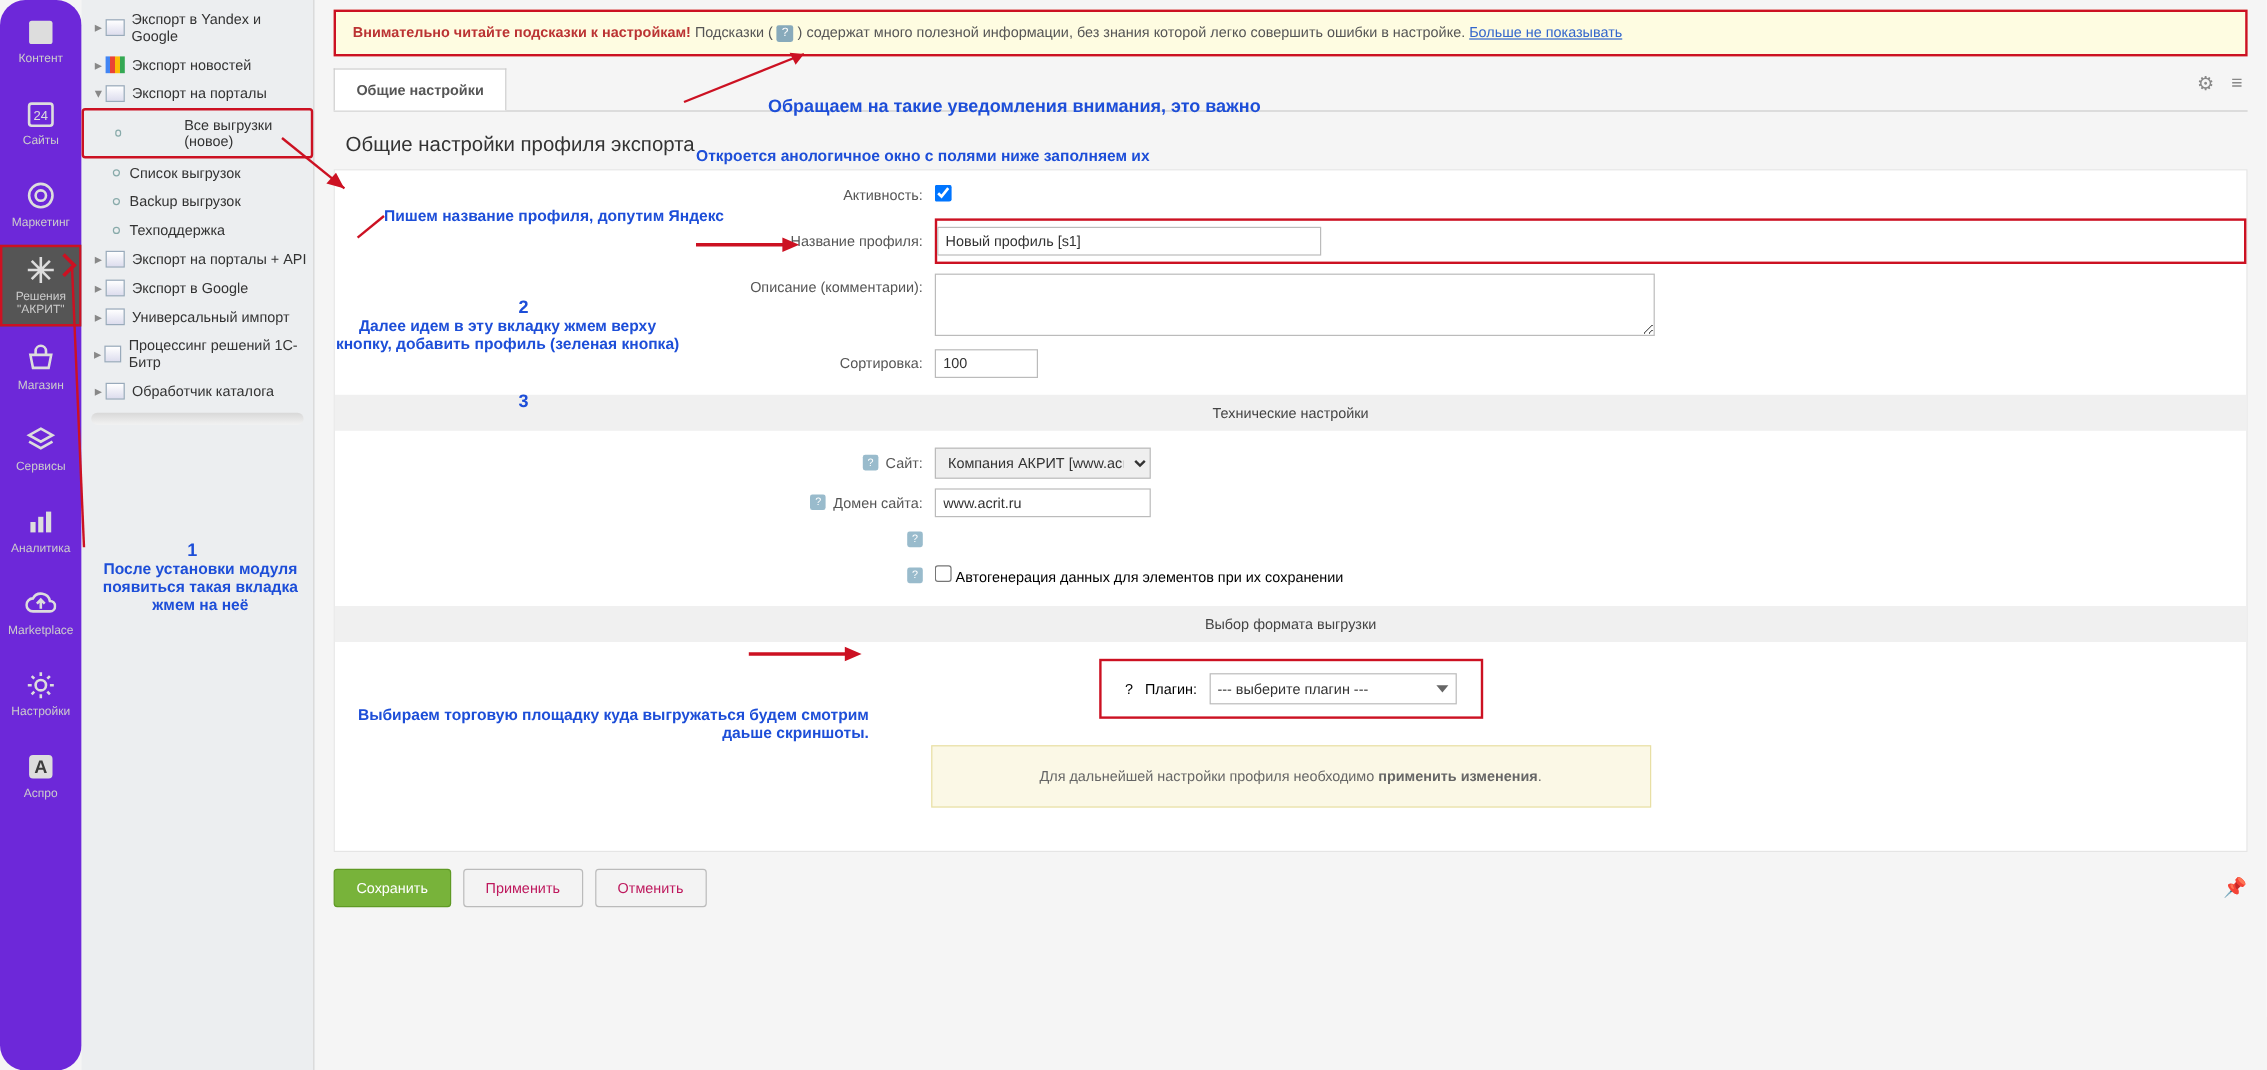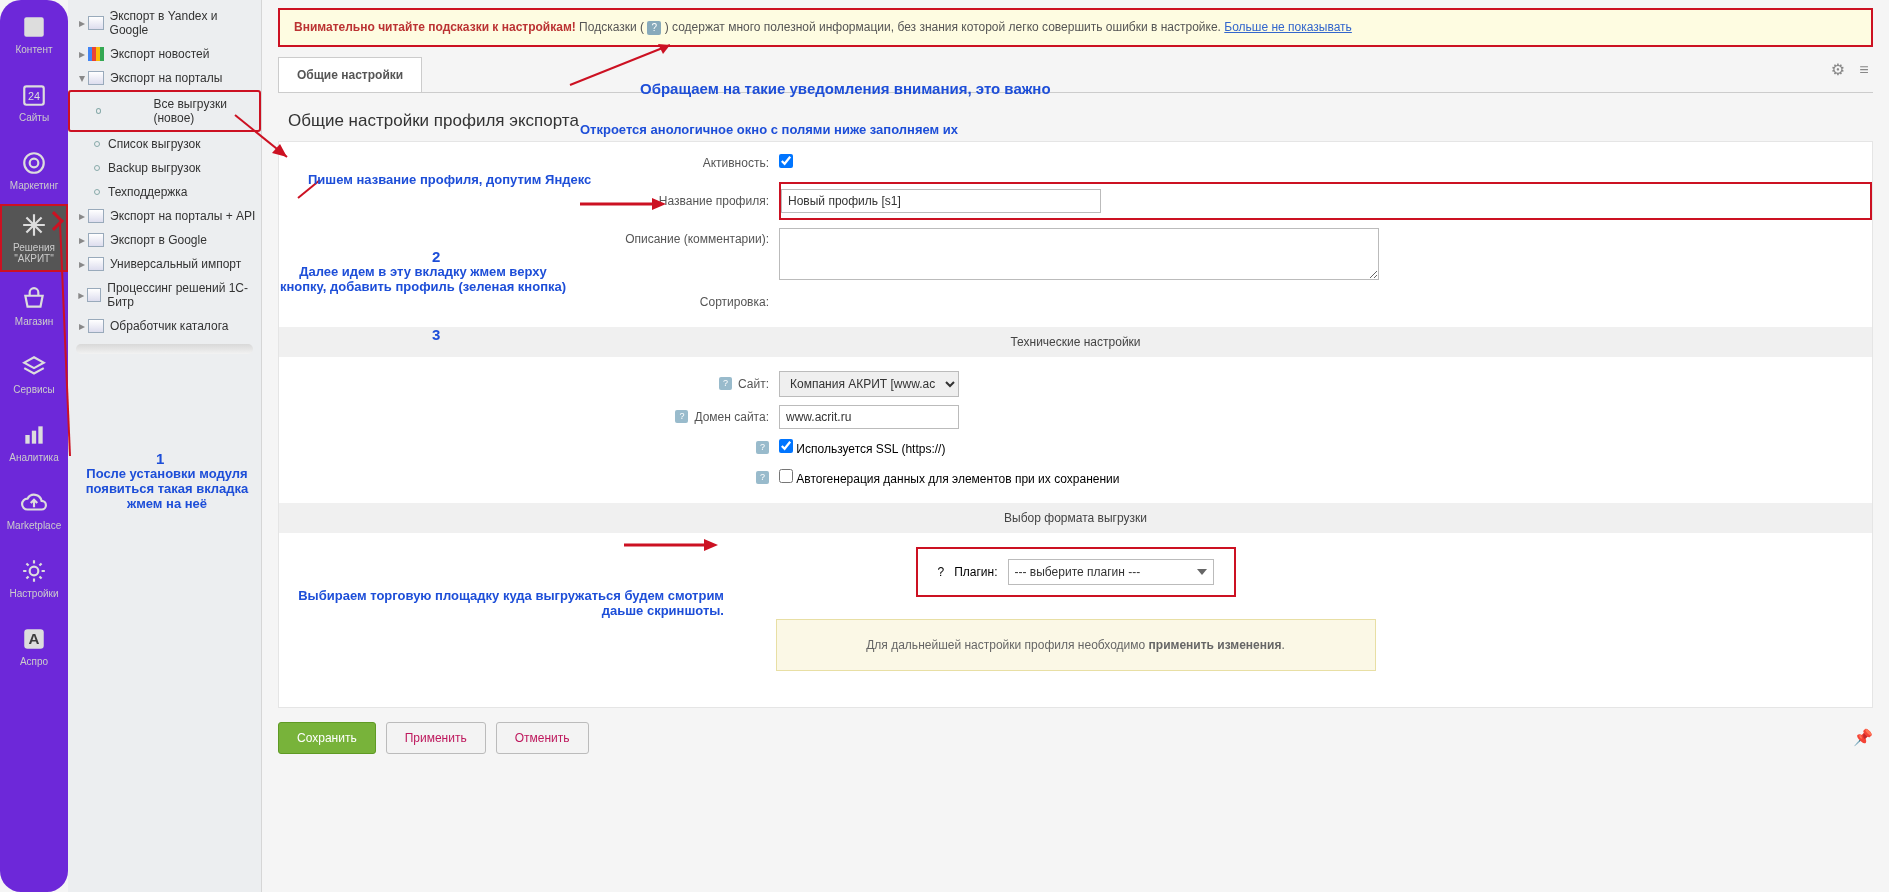--- a/index.html
+++ b/index.html
@@ -248,20 +248,21 @@
       <div class="lab" style="padding-top:4px;">
           <span>Описание (комментарии):</span>
         </div>
       <div class="val"><textarea style=""></textarea></div>
     </div>
 
     <div class="row">
       <div class="lab">
           <span>Сортировка:</span>
         </div>
+      <div class="val"><input type="text" class="num" value="100" style=""></div>
     </div>
 
     <div class="section-head">Технические настройки</div>
 
     <div class="row">
       <div class="lab">
           <span class="q">?</span>
           <span>Сайт:</span>
         </div>
       <div class="val">
@@ -276,21 +277,20 @@
           <span class="q">?</span>
           <span>Домен сайта:</span>
         </div>
       <div class="val"><input type="text" class="domain" value="www.acrit.ru" style=""></div>
     </div>
 
     <div class="row">
       <div class="lab">
           <span class="q">?</span>
         </div>
-      <div class="val"><input type="checkbox" class="cb" checked="" style=""> <span>Используется SSL (https://)</span></div>
     </div>
 
     <div class="row">
       <div class="lab">
           <span class="q">?</span>
         </div>
       <div class="val"><input type="checkbox" class="cb" style=""> <span>Автогенерация данных для элементов при их сохранении</span></div>
     </div>
 
     <div class="section-head">Выбор формата выгрузки</div>
@@ -316,21 +316,21 @@
     <button class="btn primary">Сохранить</button>
     <button class="btn">Применить</button>
     <button class="btn">Отменить</button>
     <span class="pin-icon">📌</span>
   </div>
 
 </div>
 
 <div class="anno big" style="left:640px;top:80px;">Обращаем на такие уведомления внимания, это важно</div>
 <div class="anno small" style="left:580px;top:122px;">Откроется анологичное окно с полями ниже заполняем их</div>
-<div class="anno small" style="left:308px;top:172px;">Пишем название профиля, допутим Яндекс</div>
+<div class="anno small" style="left:320px;top:172px;">Пишем название профиля, допутим Яндекс</div>
 
 <div class="anno big" style="left:156px;top:450px;">1</div>
 <div class="anno small" style="left:72px;top:466px;width:190px;text-align:center;">После установки модуля появиться такая вкладка жмем на неё</div>
 
 <div class="anno big" style="left:432px;top:248px;">2</div>
 <div class="anno small" style="left:278px;top:264px;width:290px;text-align:center;">Далее идем в эту вкладку жмем верху кнопку, добавить профиль (зеленая кнопка)</div>
 <div class="anno big" style="left:432px;top:326px;">3</div>
 
 <div class="anno small" style="left:282px;top:588px;width:430px;text-align:right;margin-left:12px;">Выбираем торговую площадку куда выгружаться будем смотрим даьше скриншоты.</div>
 

